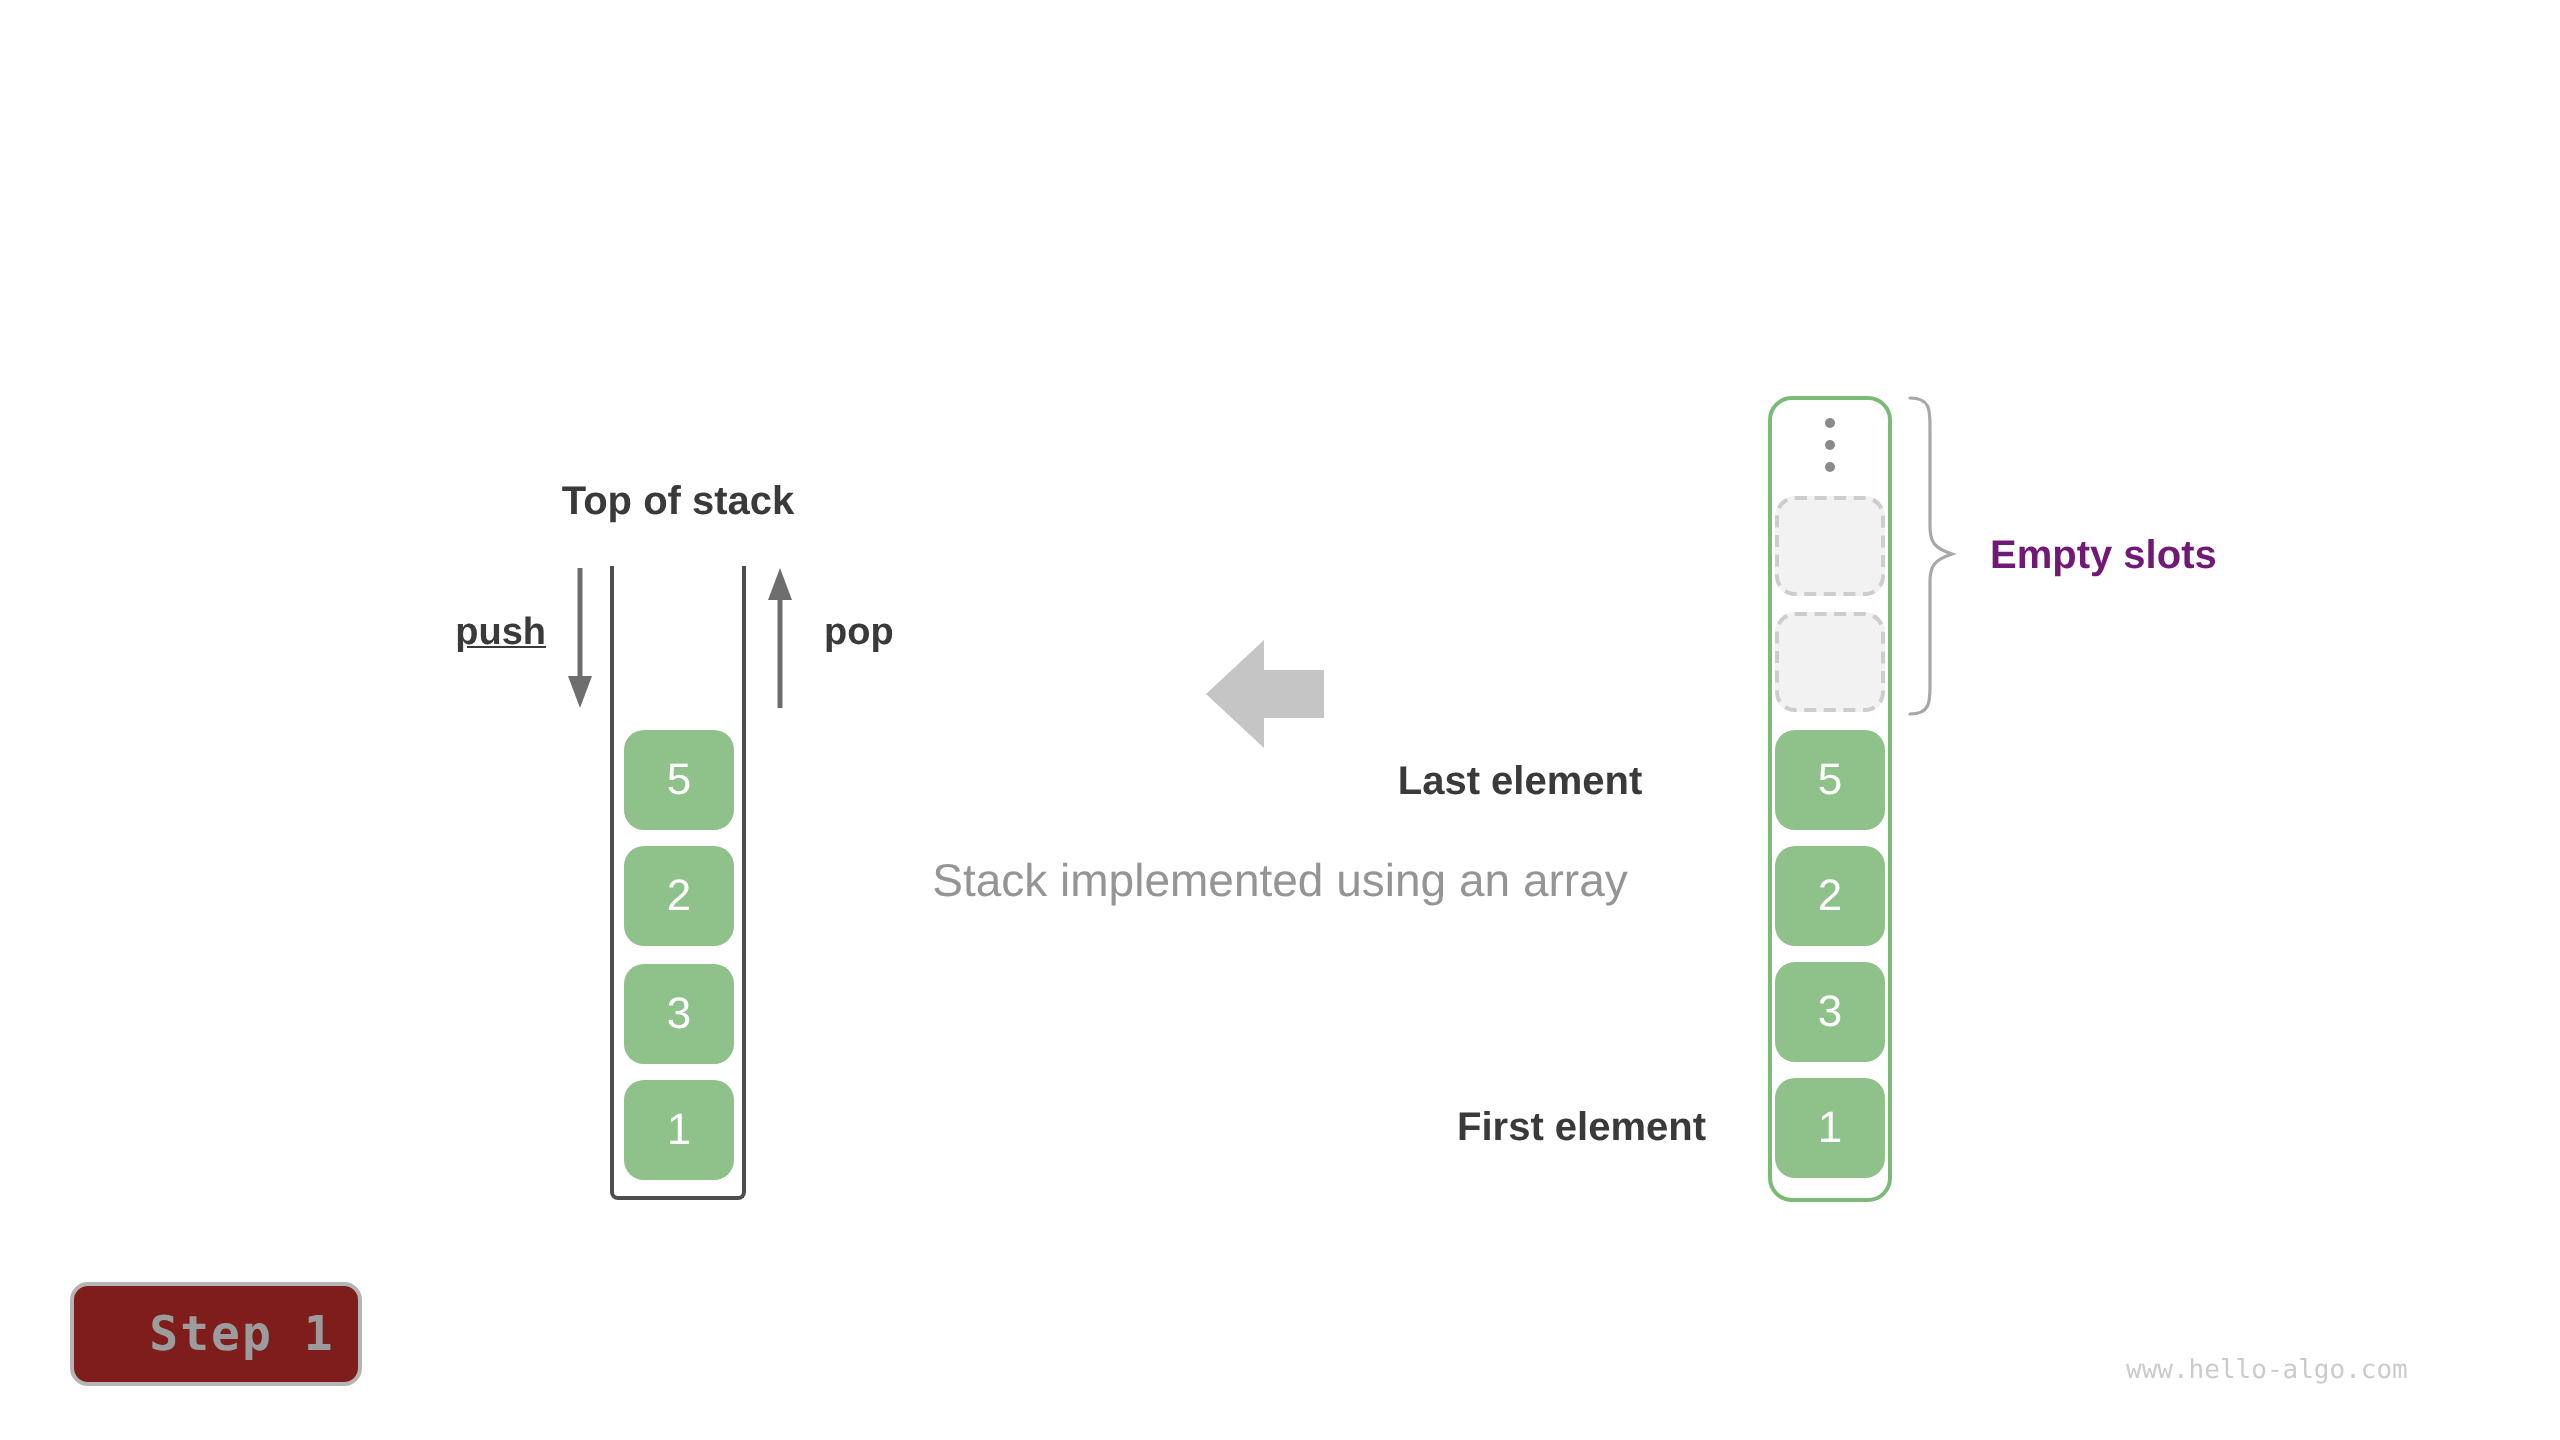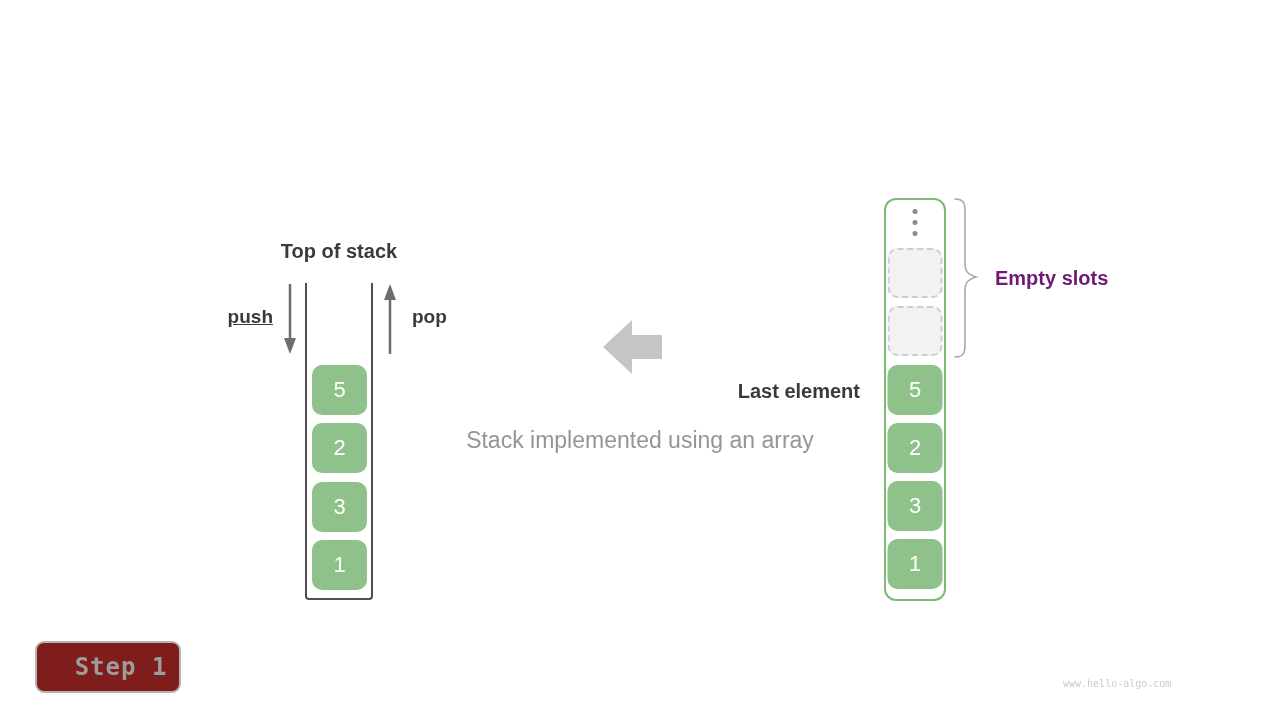--- a/index.html
+++ b/index.html
@@ -82,21 +82,21 @@
     display: flex; align-items: center; justify-content: center;
     font-family: "DejaVu Sans Mono", "Liberation Mono", monospace;
     font-weight: bold; font-size: 24px; color: #9c9c9c;
     letter-spacing: 1px;
     padding-left: 26px;
   }
 
   .watermark {
     left: 1063px; top: 678px;
     font-family: "DejaVu Sans Mono", "Liberation Mono", monospace;
-    font-size: 10px; color: #cbcbcb;
+    font-size: 13px; color: #cbcbcb;
   }
 </style>
 </head>
 <body>
 
 <div class="canvas">
 
   <div class="abs dark-bold center" style="left:239px; top:240px; width:200px;">Top of stack</div>
 
   <div class="abs dark-bold right-align" style="left:173px; top:306px; width:100px; font-size:19px;text-decoration:underline;">push</div>
@@ -122,22 +122,23 @@
       <div class="cell">1</div>
     </div>
 
 
   <svg class="abs" style="left:603px; top:320px;" width="59" height="55">
     <polygon points="0,27 29,0 29,15 59,15 59,39 29,39 29,54" fill="#C5C5C5"></polygon>
   </svg>
 
   <div class="abs gray-text center" style="left:440px; top:427px; width:400px;">Stack implemented using an array</div>
 
-  <div class="abs dark-bold right-align" style="left:660px; top:380px; width:200px;">Last element</div>
+  <div class="abs dark-bold right-align" style="left:660px; top:380px; width:200px;text-align:center;">Last element</div>
 
+  <div class="abs dark-bold right-align" style="left:653px; top:553px; width:200px;">First element</div>
 
   <div class="abs array-box">
     <div class="ellipsis">
       <div class="dot"></div>
         <div class="dot"></div>
         <div class="dot"></div>
     </div>
     <div class="array-inner">
       <div class="cells-col">
           <div class="slot"></div>

